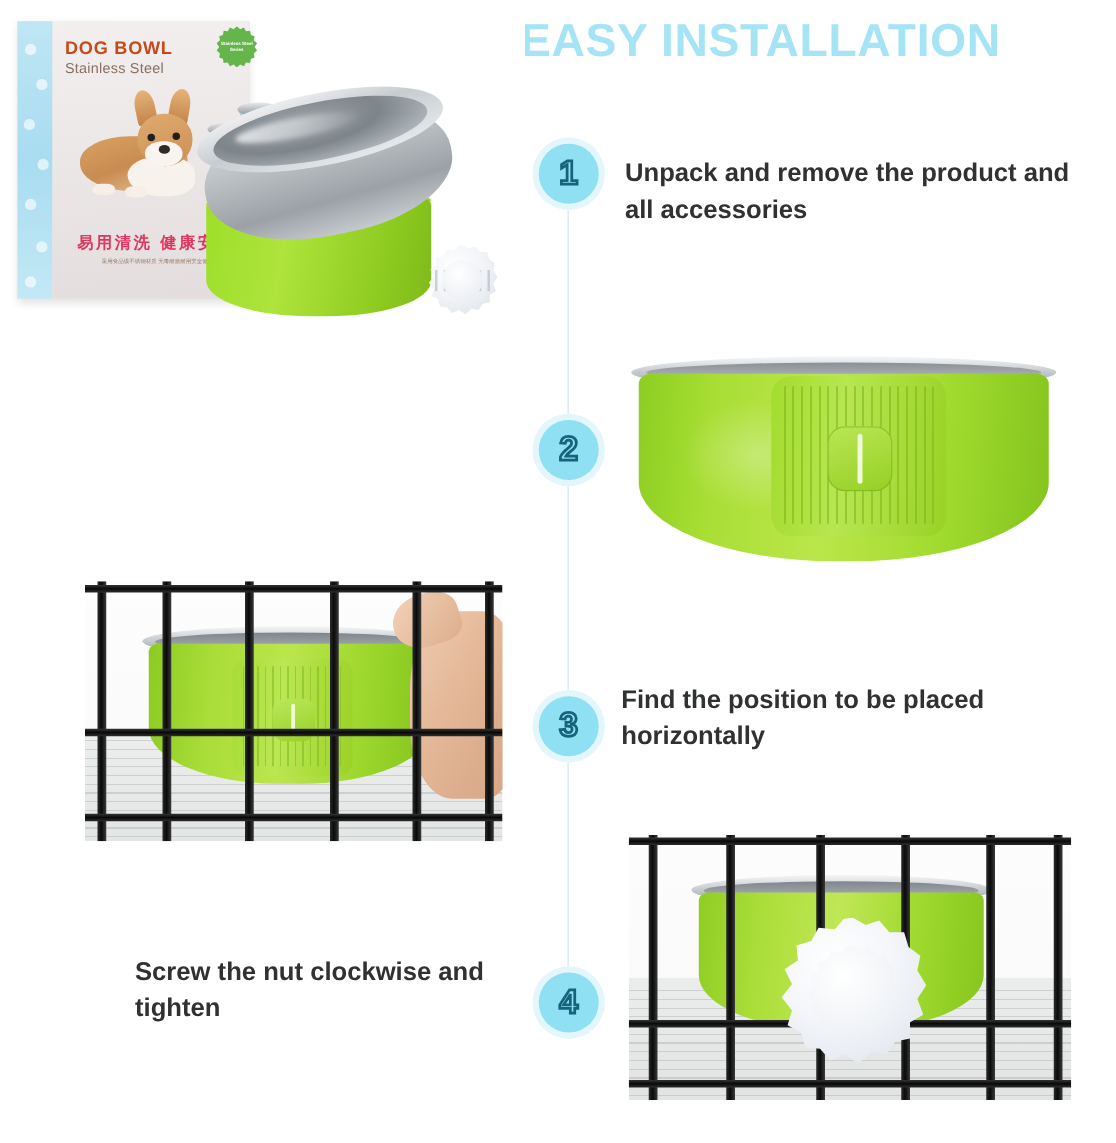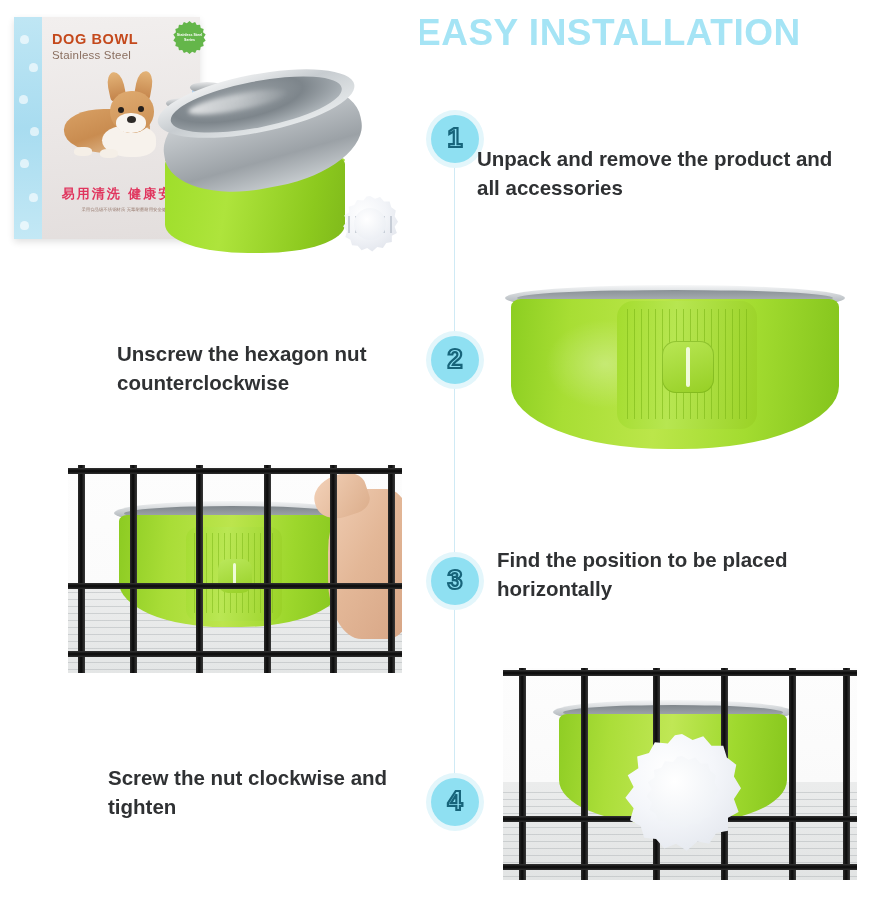--- a/index.html
+++ b/index.html
@@ -71,21 +71,21 @@
   .m4 { left: 431px; top: 778px; }
 
   
   .steptext {
     position: absolute;
     font-size: 20.5px;
     font-weight: bold;
     color: #2f3133;
     line-height: 1.42;
   }
-  .t1 { left: 477px; top: 124px; width: 375px; margin-top: 20px; }
+  .t1 { left: 500px; top: 124px; width: 375px; }
   .t2 { left: 117px; top: 339px; width: 320px; }
   .t3 { left: 497px; top: 545px; width: 375px; }
   .t4 { left: 108px; top: 763px; width: 330px; }
 
   
   .caption {
     position: absolute;
     left: 0;
     top: 885px;
     width: 893px;
@@ -531,21 +531,20 @@
         <span class="face"></span>
       </div>
     </div>
   </div>
 
   <div class="marker m1">
     <span class="num">1</span>
   </div>
   <div class="steptext t1">Unpack and remove the product and all accessories</div>
 
-  <div class="steptext t2">Unscrew the hexagon nut counterclockwise</div>
   <div class="marker m2">
     <span class="num">2</span>
   </div>
 
   <div class="photo photo2">
     <div class="p2bowl">
       <span class="rim"></span>
       <span class="rim-in"></span>
       <span class="body"></span>
       <span class="shine"></span>

